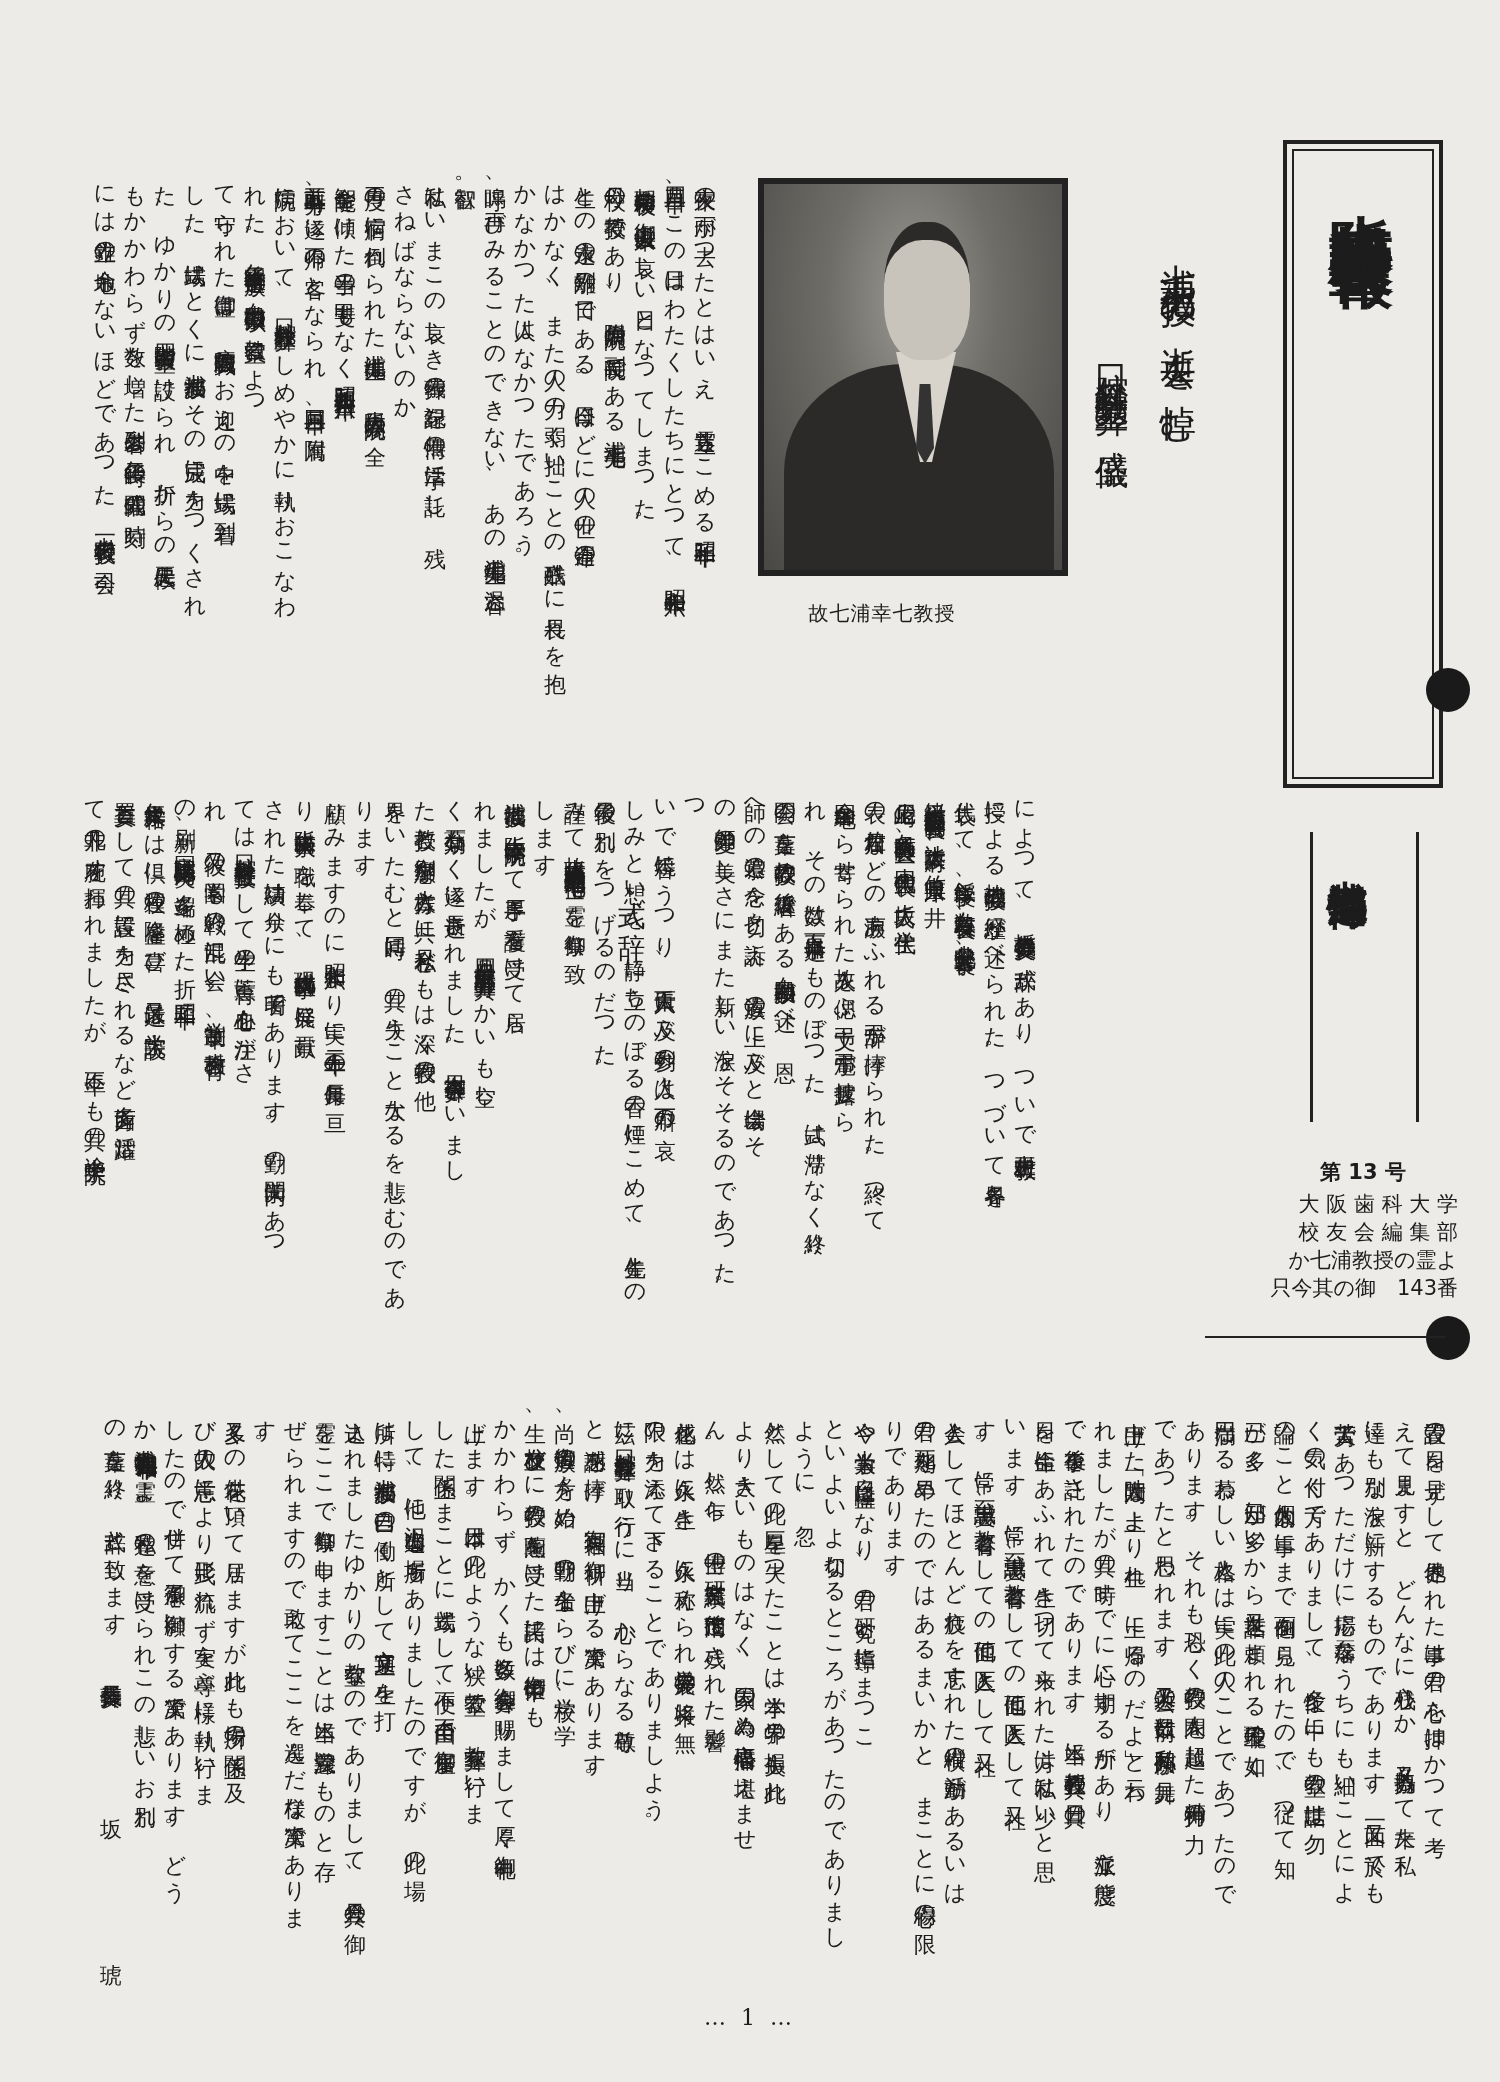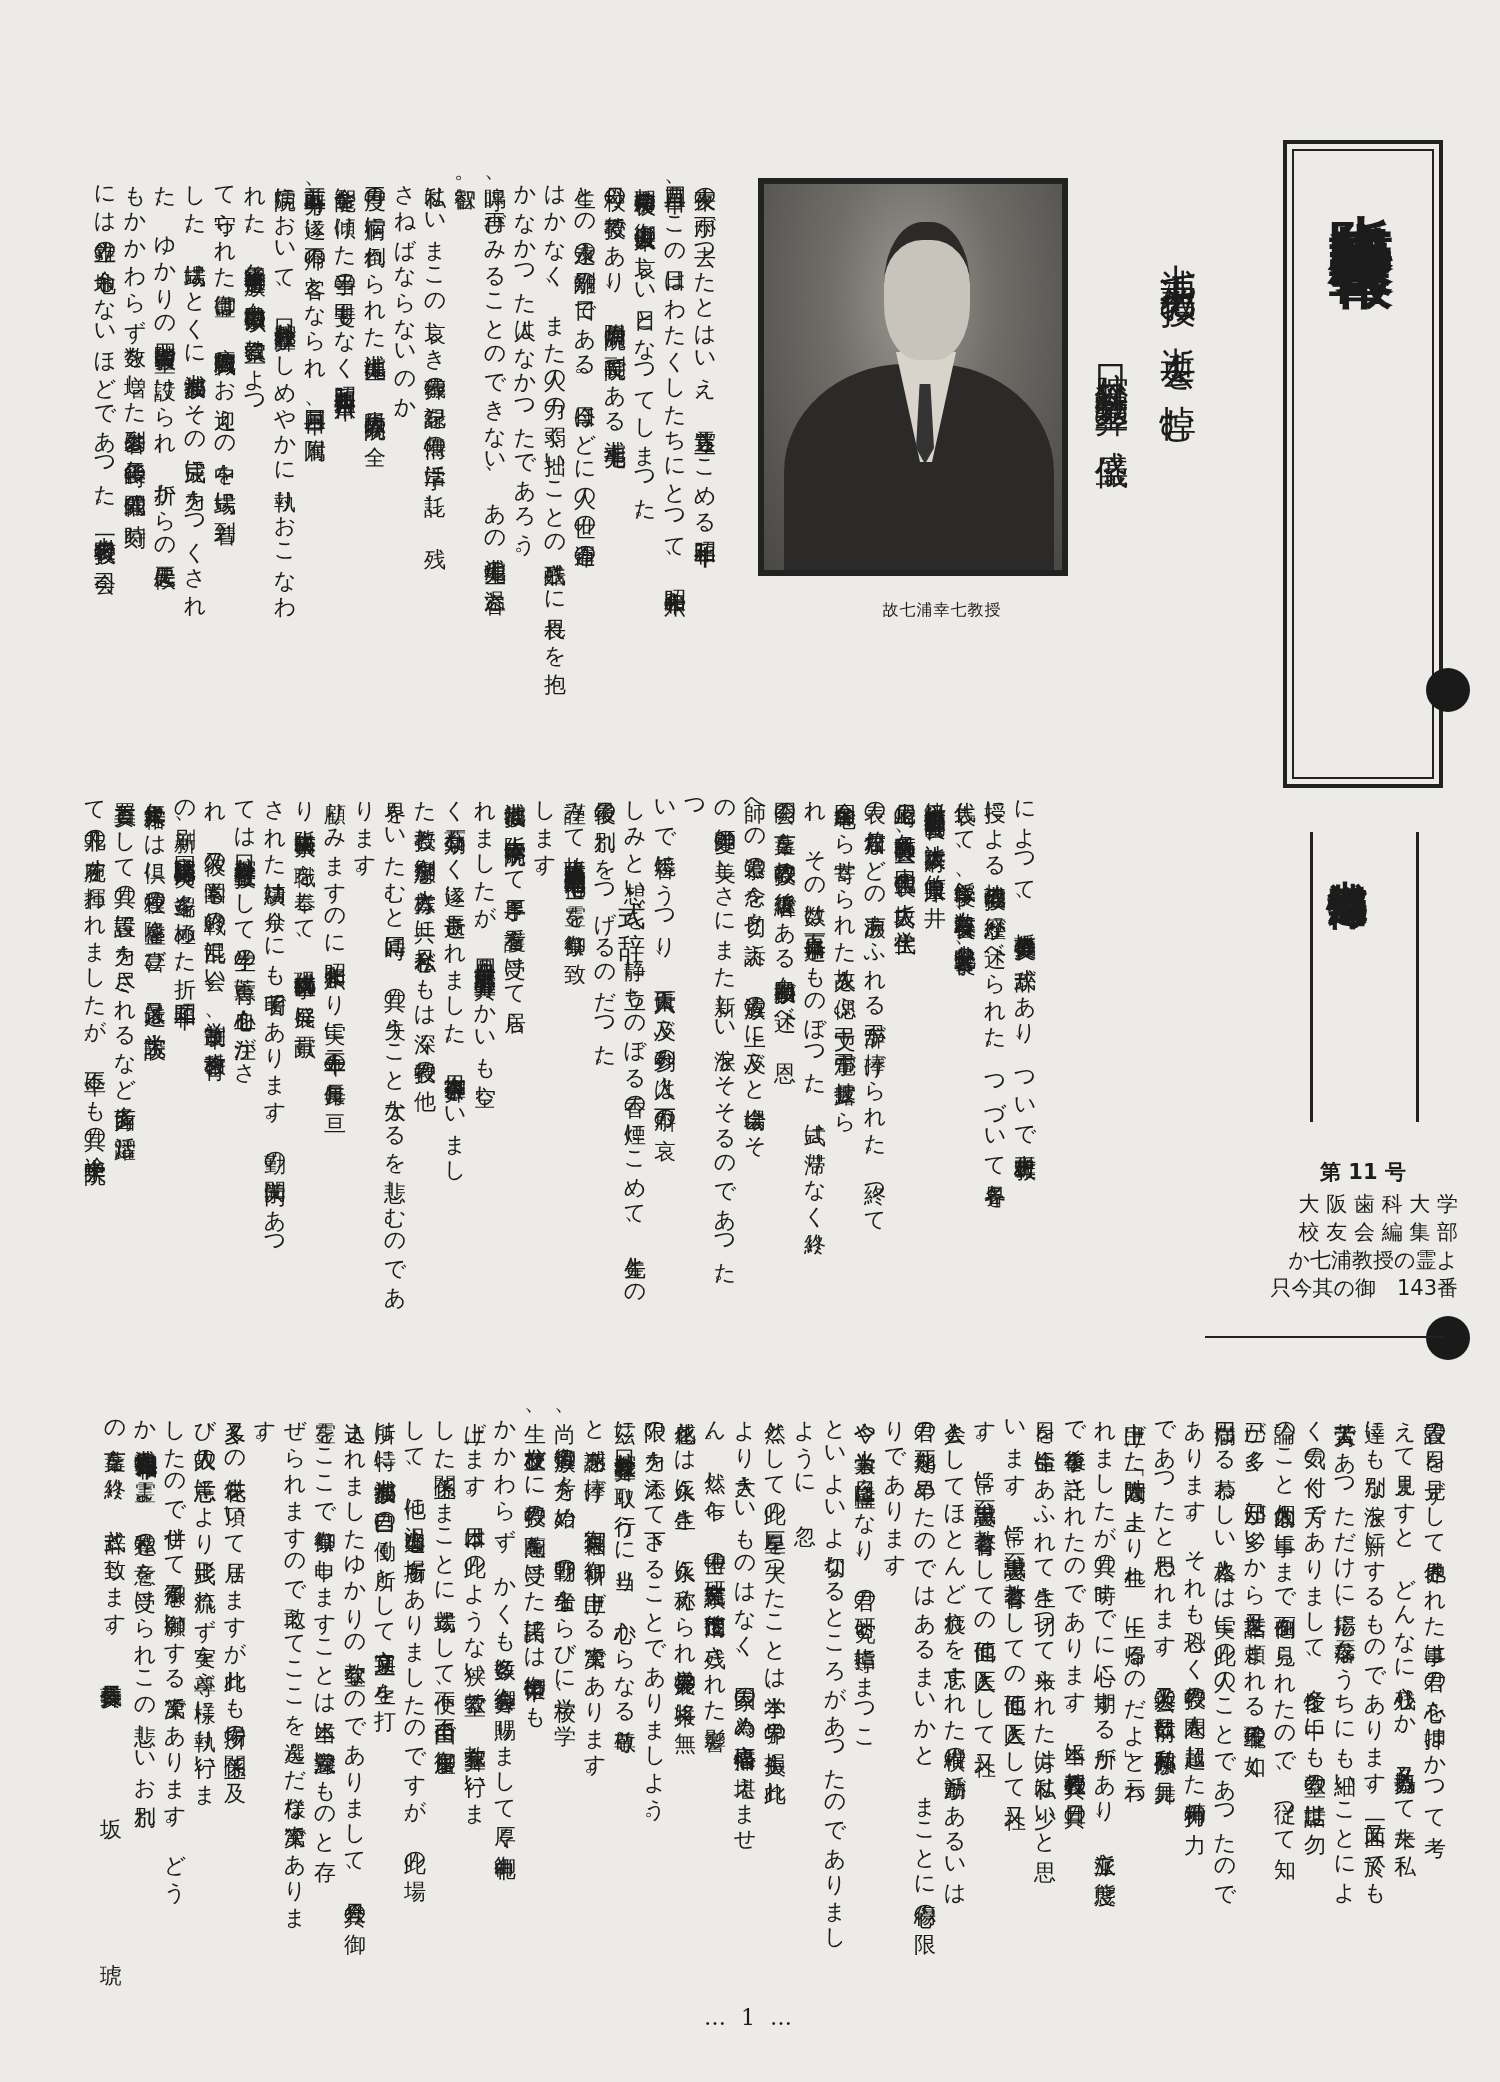--- a/index.html
+++ b/index.html
@@ -99,22 +99,22 @@
   }
   #photo-inner .collar {
     position: absolute; left: 132px; top: 168px; width: 60px; height: 110px;
     background: #d8d4cc; clip-path: polygon(0 0, 100% 0, 60% 100%, 40% 100%);
   }
   #photo-inner .tie {
     position: absolute; left: 152px; top: 200px; width: 18px; height: 80px;
     background: #333; clip-path: polygon(20% 0, 80% 0, 100% 80%, 50% 100%, 0 80%);
   }
   #photo-caption {
-    position: absolute; left: 787px; top: 600px; width: 310px; text-align: center;
-    font-family: "DejaVu Sans", sans-serif; font-size: 16px; letter-spacing: 1px;
+    position: absolute; left: 727px; top: 600px; width: 310px; text-align: center;
+    font-family: "DejaVu Sans", sans-serif; font-size: 20px; letter-spacing: 1px;
   }
 
   #page-number {
     position: absolute; left: 0; right: 0; top: 2005px; text-align: center;
     font-size: 22px; letter-spacing: 4px;
   }
 
   .section-heading { font-size: 28px; letter-spacing: 30px; }
   .signoff { font-size: 22px; }
 </style>
@@ -127,21 +127,21 @@
   </div>
 </div>
 <div class="punch" style="left:1426px; top:668px;"></div>
 <div class="punch" style="left:1426px; top:1316px;"></div>
 
 <div id="issue-rule-l" style="left:1310px;"></div>
 <div id="issue-rule-r" style="left:1416px;"></div>
 <div id="issue-title">七浦教授追悼号</div>
 
 <div id="colophon">
-  <div class="issue-no">第 11 号</div>
+  <div class="issue-no">第 13 号</div>
   <div>大 阪 歯 科 大 学</div>
   <div>校 友 会 編 集 部</div>
   <div>か七浦教授の霊よ</div>
   <div>只今其の御　143番</div>
 </div>
 <div id="colophon-rule"></div>
 
 <div id="headline">七浦幸七教授の逝去を悼む</div>
 <div id="subheadline">口腔外科学教室葬の盛儀</div>
 

